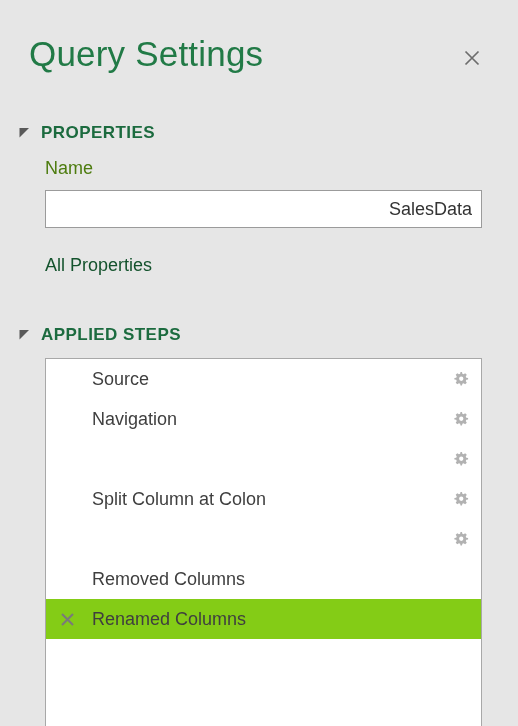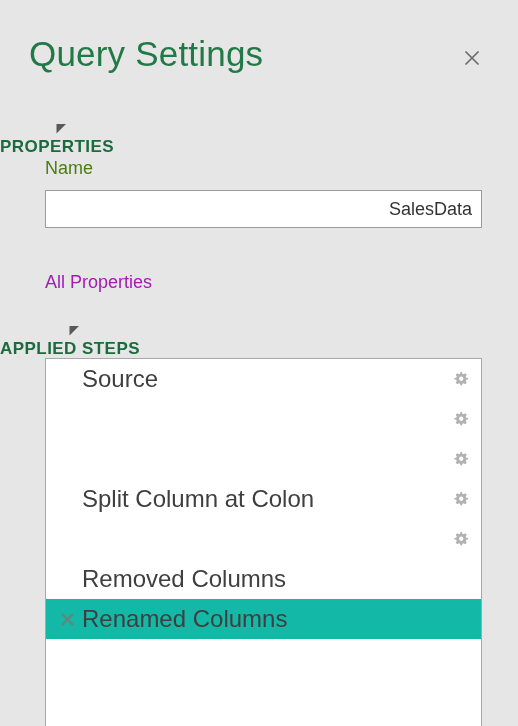--- a/index.html
+++ b/index.html
@@ -50,21 +50,20 @@
   .close-btn svg { display: block; }
 
   
   .section-head {
     position: absolute;
     left: 0;
     height: 24px;
     display: flex;
     align-items: center;
     cursor: pointer;
-    flex-direction: column;
   }
   .tri {
     width: 16px;
     height: 16px;
     margin-left: 17px;
     margin-right: 8px;
     flex: 0 0 auto;
   }
   .tri svg { display: block; }
   .section-label {
@@ -105,25 +104,24 @@
     outline: none;
     border-radius: 0;
     text-align: right;
   }
   .all-props-link {
     position: absolute;
     left: 45px;
     top: 255px;
     font-size: 18px;
     font-weight: 300;
-    color: #a21caf;
+    color: #14532d;
     text-decoration: none;
     cursor: pointer;
     white-space: nowrap;
-    margin-top: 17px;
   }
 
   
   .steps-box {
     position: absolute;
     left: 45px;
     top: 358px;
     width: 437px;
     height: 378px;
     box-sizing: border-box;
@@ -134,33 +132,33 @@
   }
   .step-row {
     position: relative;
     height: 40px;
     display: flex;
     align-items: center;
     cursor: pointer;
     background: transparent;
   }
   .step-row.selected {
-    background: #14b8a6;
+    background: #84cc16;
   }
   .step-del {
     position: absolute;
     left: 13px;
     top: 12px;
     width: 17px;
     height: 17px;
   }
   .step-del svg { display: block; }
   .step-name {
-    margin-left: 36px;
-    font-size: 24px;
+    margin-left: 46px;
+    font-size: 18px;
     font-weight: 300;
     color: #3f3f3f;
     white-space: nowrap;
   }
   .step-gear {
     position: absolute;
     right: 12px;
     top: 12px;
     width: 17px;
     height: 17px;
@@ -210,20 +208,21 @@
       <div class="step-row">
         <span class="step-name">Source</span>
         <span class="step-gear">
           <svg width="17" height="17" viewBox="0 0 17 17" aria-hidden="true">
             <path fill="#b2b2b2" d="M8.5 0.9 L10 0.9 L10.35 2.75 A5.9 5.9 0 0 1 11.6 3.28 L13.15 2.2 L14.8 3.85 L13.72 5.4 A5.9 5.9 0 0 1 14.25 6.65 L16.1 7 L16.1 8.5 L14.25 8.85 A5.9 5.9 0 0 1 13.72 10.1 L14.8 11.65 L13.15 13.3 L11.6 12.22 A5.9 5.9 0 0 1 10.35 12.75 L10 14.6 L8.5 14.6 L8.15 12.75 A5.9 5.9 0 0 1 6.9 12.22 L5.35 13.3 L3.7 11.65 L4.78 10.1 A5.9 5.9 0 0 1 4.25 8.85 L2.4 8.5 L2.4 7 L4.25 6.65 A5.9 5.9 0 0 1 4.78 5.4 L3.7 3.85 L5.35 2.2 L6.9 3.28 A5.9 5.9 0 0 1 8.15 2.75 Z"></path>
             <circle cx="9.25" cy="7.75" r="2.15" fill="#ffffff"></circle>
           </svg>
         </span>
       </div>
       <div class="step-row">
+        <span class="step-name">Navigation</span>
         <span class="step-gear">
           <svg width="17" height="17" viewBox="0 0 17 17" aria-hidden="true">
             <path fill="#b2b2b2" d="M8.5 0.9 L10 0.9 L10.35 2.75 A5.9 5.9 0 0 1 11.6 3.28 L13.15 2.2 L14.8 3.85 L13.72 5.4 A5.9 5.9 0 0 1 14.25 6.65 L16.1 7 L16.1 8.5 L14.25 8.85 A5.9 5.9 0 0 1 13.72 10.1 L14.8 11.65 L13.15 13.3 L11.6 12.22 A5.9 5.9 0 0 1 10.35 12.75 L10 14.6 L8.5 14.6 L8.15 12.75 A5.9 5.9 0 0 1 6.9 12.22 L5.35 13.3 L3.7 11.65 L4.78 10.1 A5.9 5.9 0 0 1 4.25 8.85 L2.4 8.5 L2.4 7 L4.25 6.65 A5.9 5.9 0 0 1 4.78 5.4 L3.7 3.85 L5.35 2.2 L6.9 3.28 A5.9 5.9 0 0 1 8.15 2.75 Z"></path>
             <circle cx="9.25" cy="7.75" r="2.15" fill="#ffffff"></circle>
           </svg>
         </span>
       </div>
       <div class="step-row">
         <span class="step-gear">
           <svg width="17" height="17" viewBox="0 0 17 17" aria-hidden="true">

